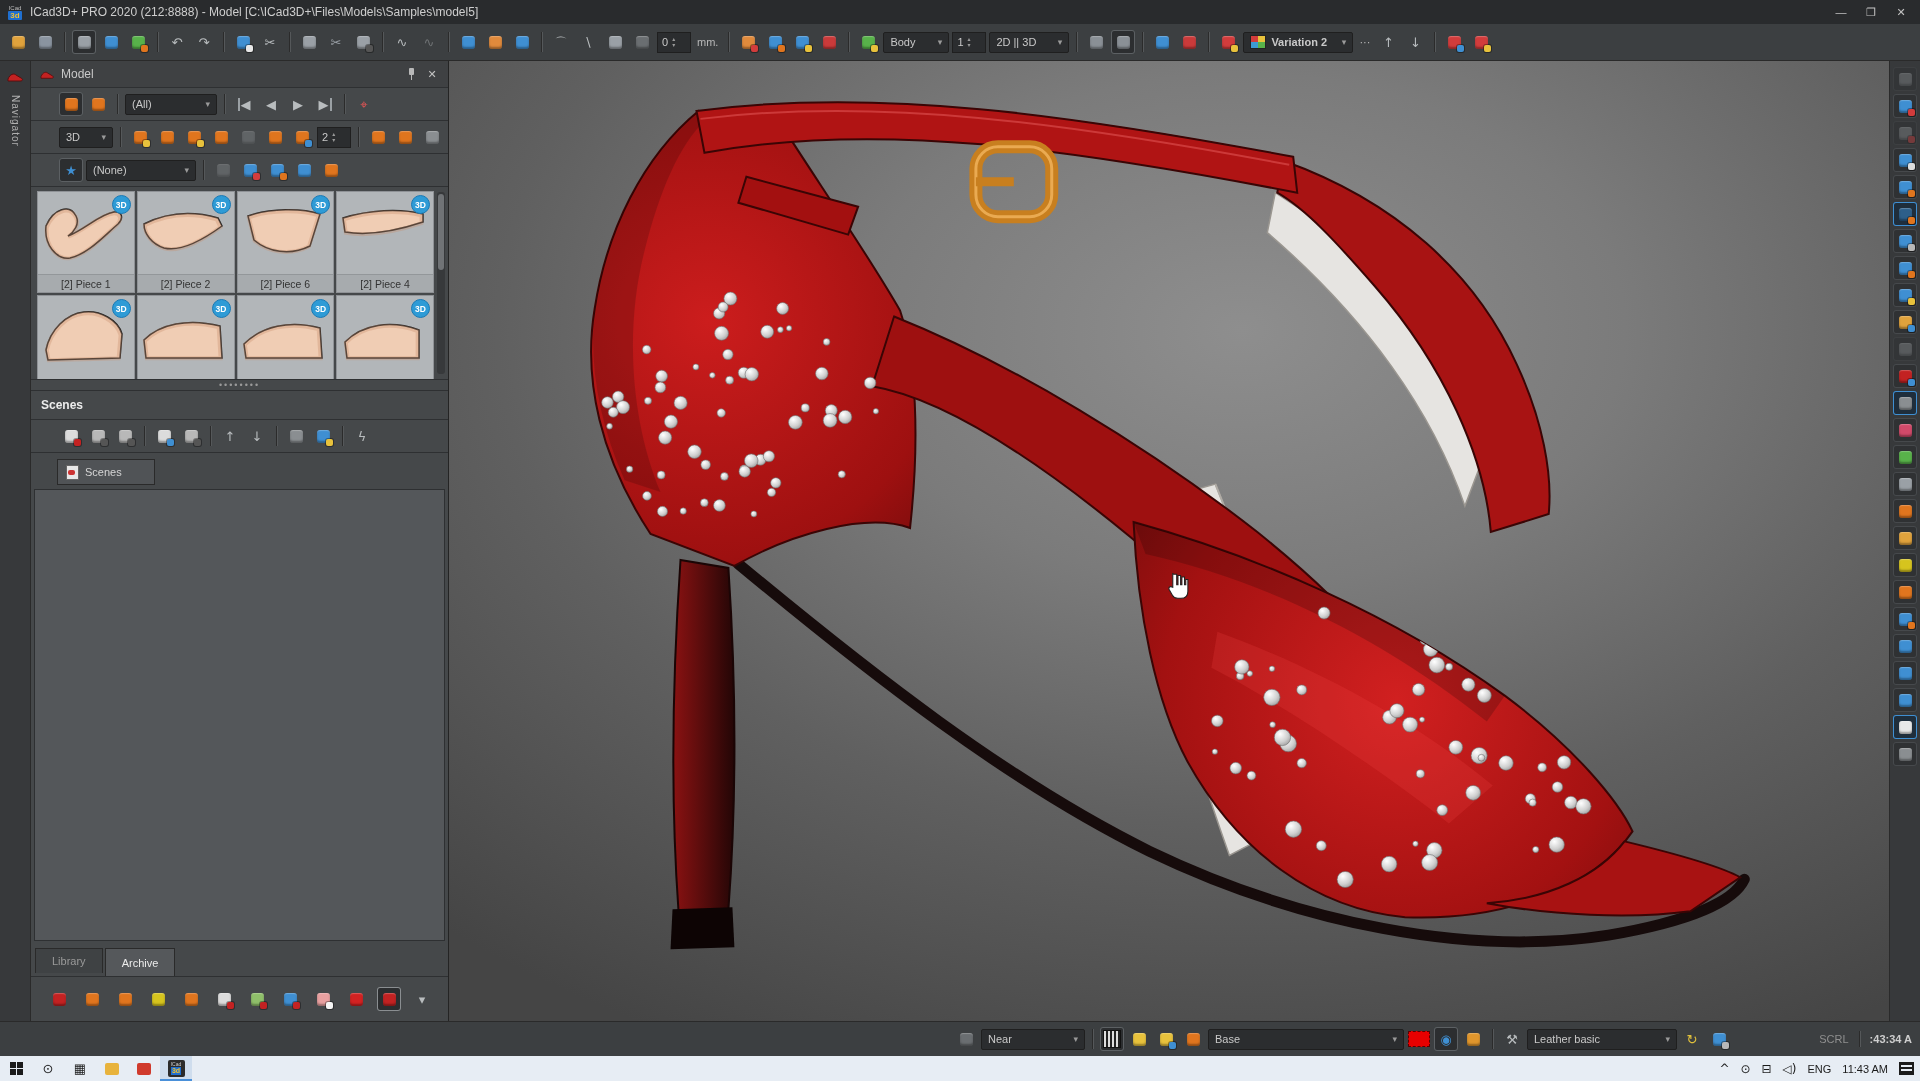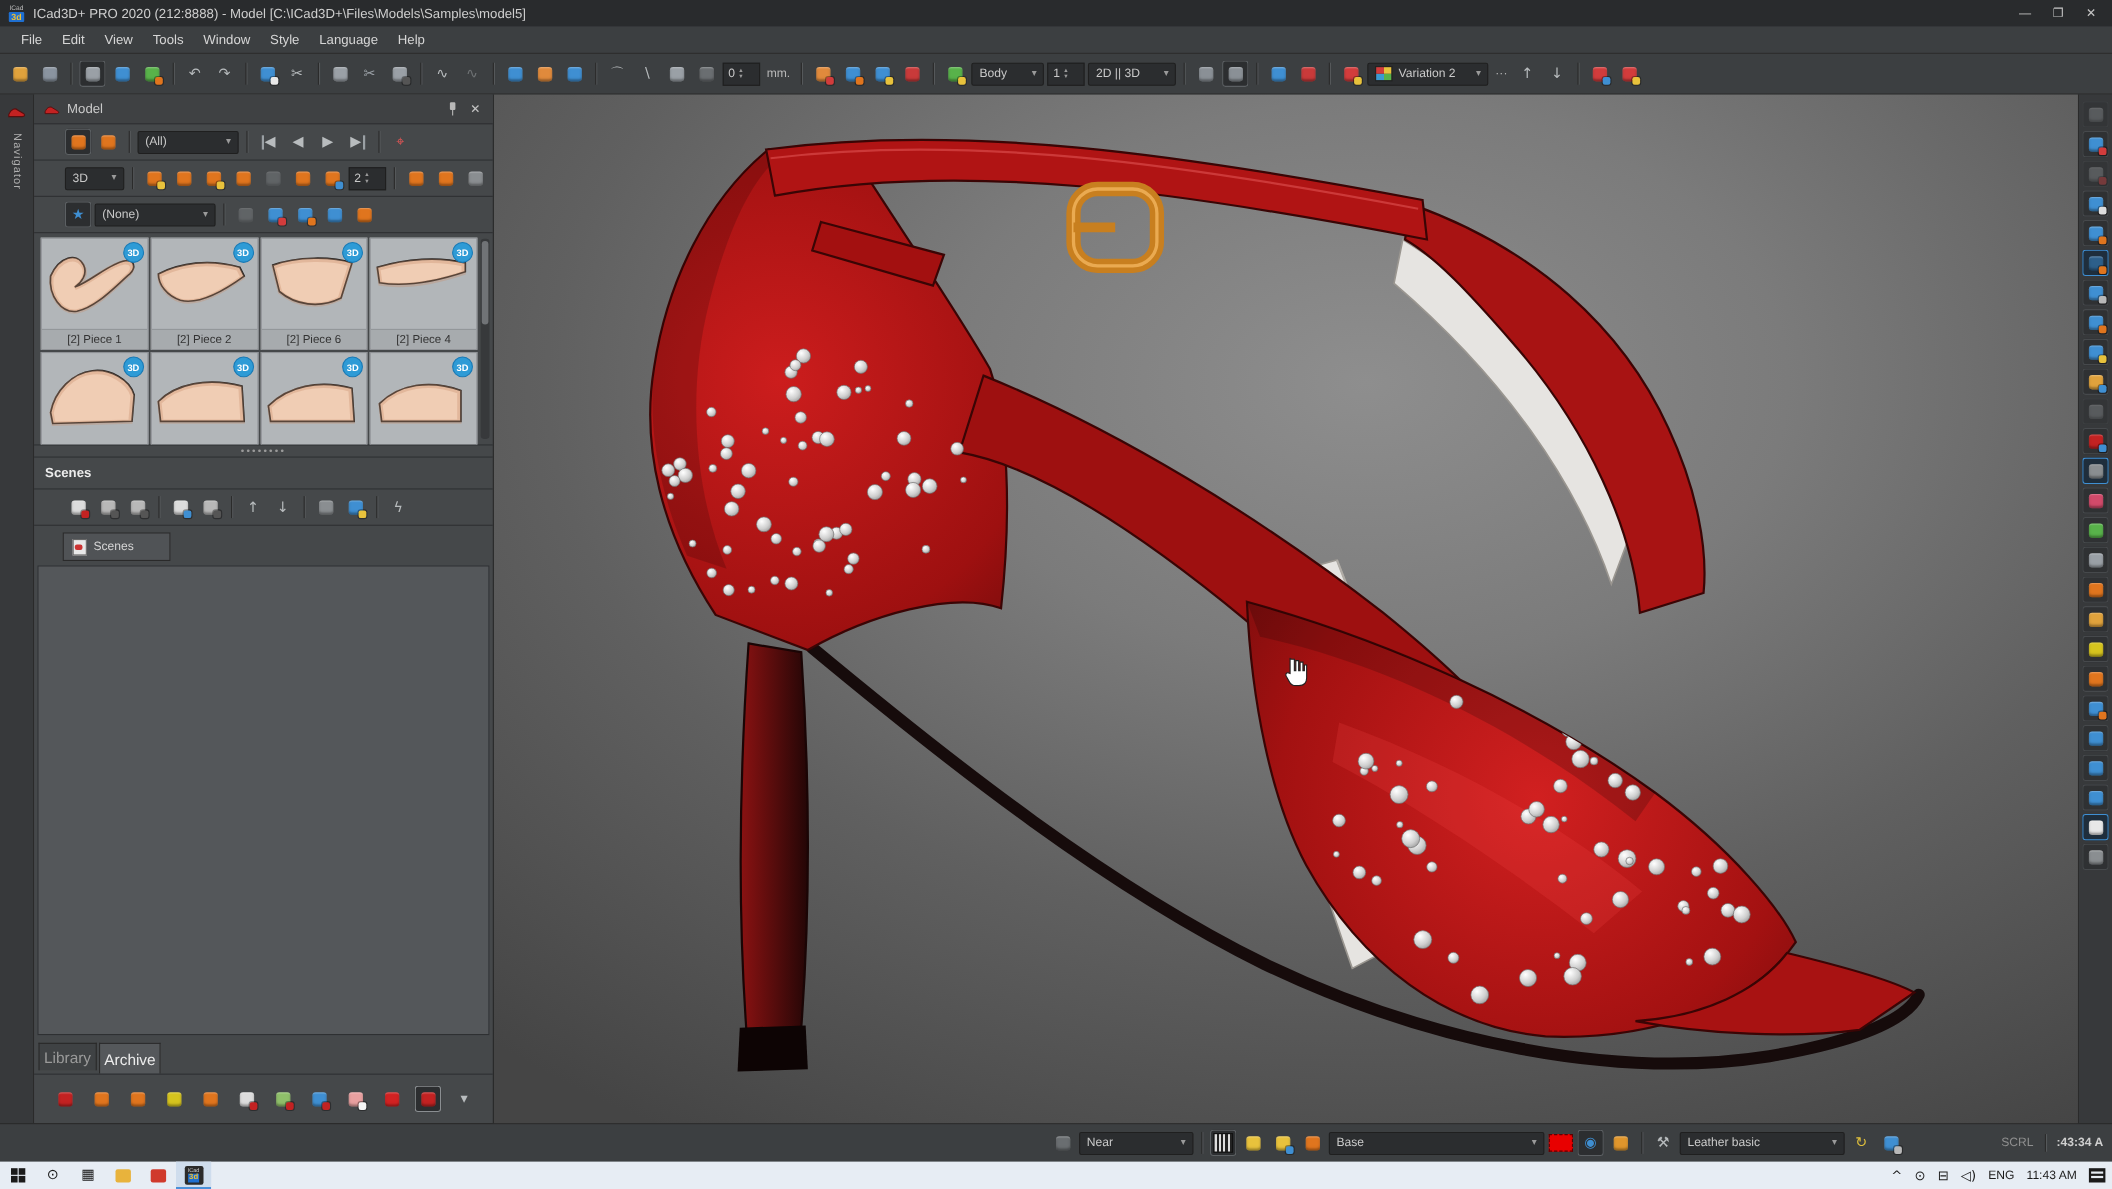--- a/index.html
+++ b/index.html
@@ -65,21 +65,21 @@
   .clabel{position:absolute;left:0;right:0;bottom:0;height:17px;background:#a7abae;color:#333;font-size:10.5px;
           display:flex;align-items:center;justify-content:center;border-top:1px solid #93979a;}
   .vscroll{position:absolute;right:3px;top:5px;bottom:5px;width:8px;background:#37393b;border-radius:3px;}
   .vthumb{position:absolute;left:1px;right:1px;top:2px;height:42%;background:#707376;border-radius:3px;}
   .splitter{height:10px;display:flex;align-items:center;justify-content:center;color:#9a9a9a;font-size:9px;letter-spacing:2px;border-bottom:1px solid #2e3032;}
   .scn-tab{margin:6px 0 0 26px;width:98px;height:26px;background:#505356;border:1px solid #2a2a2a;display:flex;align-items:center;gap:6px;padding:0 8px;color:#d5d5d5;font-size:11px;box-sizing:border-box;}
   .docico{width:11px;height:13px;background:#e8e8e8;border:1px solid #666;position:relative;flex:none;}
   .docico::after{content:"";position:absolute;left:1px;top:4px;width:7px;height:5px;background:#c33;border-radius:2px;}
   .scn-empty{flex:1;margin:4px 3px;background:#54575a;border:1px solid #2e3032;}
   .ptabs{display:flex;gap:2px;padding:3px 4px 0 4px;}
-  .ptab{height:24px;padding:0 4px;font-size:14px;color:#9a9a9a;display:flex;align-items:center;background:#3f4244;border:1px solid #2a2a2a;border-bottom:none;}
+  .ptab{height:24px;padding:0 16px;font-size:11px;color:#9a9a9a;display:flex;align-items:center;background:#3f4244;border:1px solid #2a2a2a;border-bottom:none;}
   .ptab.active{background:#55585b;color:#ececec;height:27px;}
   .libicons{height:44px;border-top:1px solid #2e3032;gap:9px !important;padding-left:16px !important;}
   .libicons .ticon.on{box-shadow:inset 0 0 0 1px #8a8e91;background:#34363;}
   
   .viewport{flex:1;position:relative;min-width:0;
     background:radial-gradient(ellipse 1200px 800px at 55% 28%, #8e8e8e 0%, #7b7b7b 32%, #606060 62%, #454545 100%);}
   .viewport svg.shoe{position:absolute;inset:0;}
   .cursor{position:absolute;width:22px;height:26px;pointer-events:none;}
   
   .rightbar{width:30px;background:#37393b;border-left:1px solid #2a2a2a;display:flex;flex-direction:column;align-items:center;gap:3px;padding-top:6px;flex:none;overflow:hidden;}
@@ -120,30 +120,20 @@
         <span class="ai-bot">3d</span>
       </span>
     <span class="wtitle">ICad3D+ PRO 2020 (212:8888) - Model [C:\ICad3D+\Files\Models\Samples\model5]</span>
     <span class="wbtns">
       <span class="wbtn">—</span>
       <span class="wbtn">❐</span>
       <span class="wbtn">✕</span>
     </span>
   </div>
 
-  <div class="menubar" id="menubar">
-      <span class="menuitem">File</span>
-      <span class="menuitem">Edit</span>
-      <span class="menuitem">View</span>
-      <span class="menuitem">Tools</span>
-      <span class="menuitem">Window</span>
-      <span class="menuitem">Style</span>
-      <span class="menuitem">Language</span>
-      <span class="menuitem">Help</span>
-    </div>
 
   <div class="toolbar strip" id="toolbar">
       <span class="ticon">
         <span class="blob" style="background: rgb(224, 162, 60);"></span>
       </span>
       <span class="ticon">
         <span class="blob" style="background: rgb(138, 148, 160);"></span>
       </span>
       <span class="tsep"></span>
       <span class="ticon on">
@@ -262,21 +252,21 @@
         <span class="blob" style="background: rgb(63, 143, 210);"></span>
       </span>
       <span class="ticon">
         <span class="blob" style="background: rgb(201, 58, 58);"></span>
       </span>
       <span class="tsep"></span>
       <span class="ticon">
         <span class="blob" style="background: rgb(210, 60, 60);"></span>
         <span class="mini" style="background: rgb(232, 194, 60);"></span>
       </span>
-      <span class="dd" style="width: 110px;">
+      <span class="dd" style="width: 110px; font-weight: bold;">
         <span class="ddsw"></span>
         <span class="ddt">Variation 2</span>
         <span class="caret">▾</span>
       </span>
       <span class="tlabel">···</span>
       <span class="ticon">
         <span class="g">↑</span>
       </span>
       <span class="ticon">
         <span class="g">↓</span>

